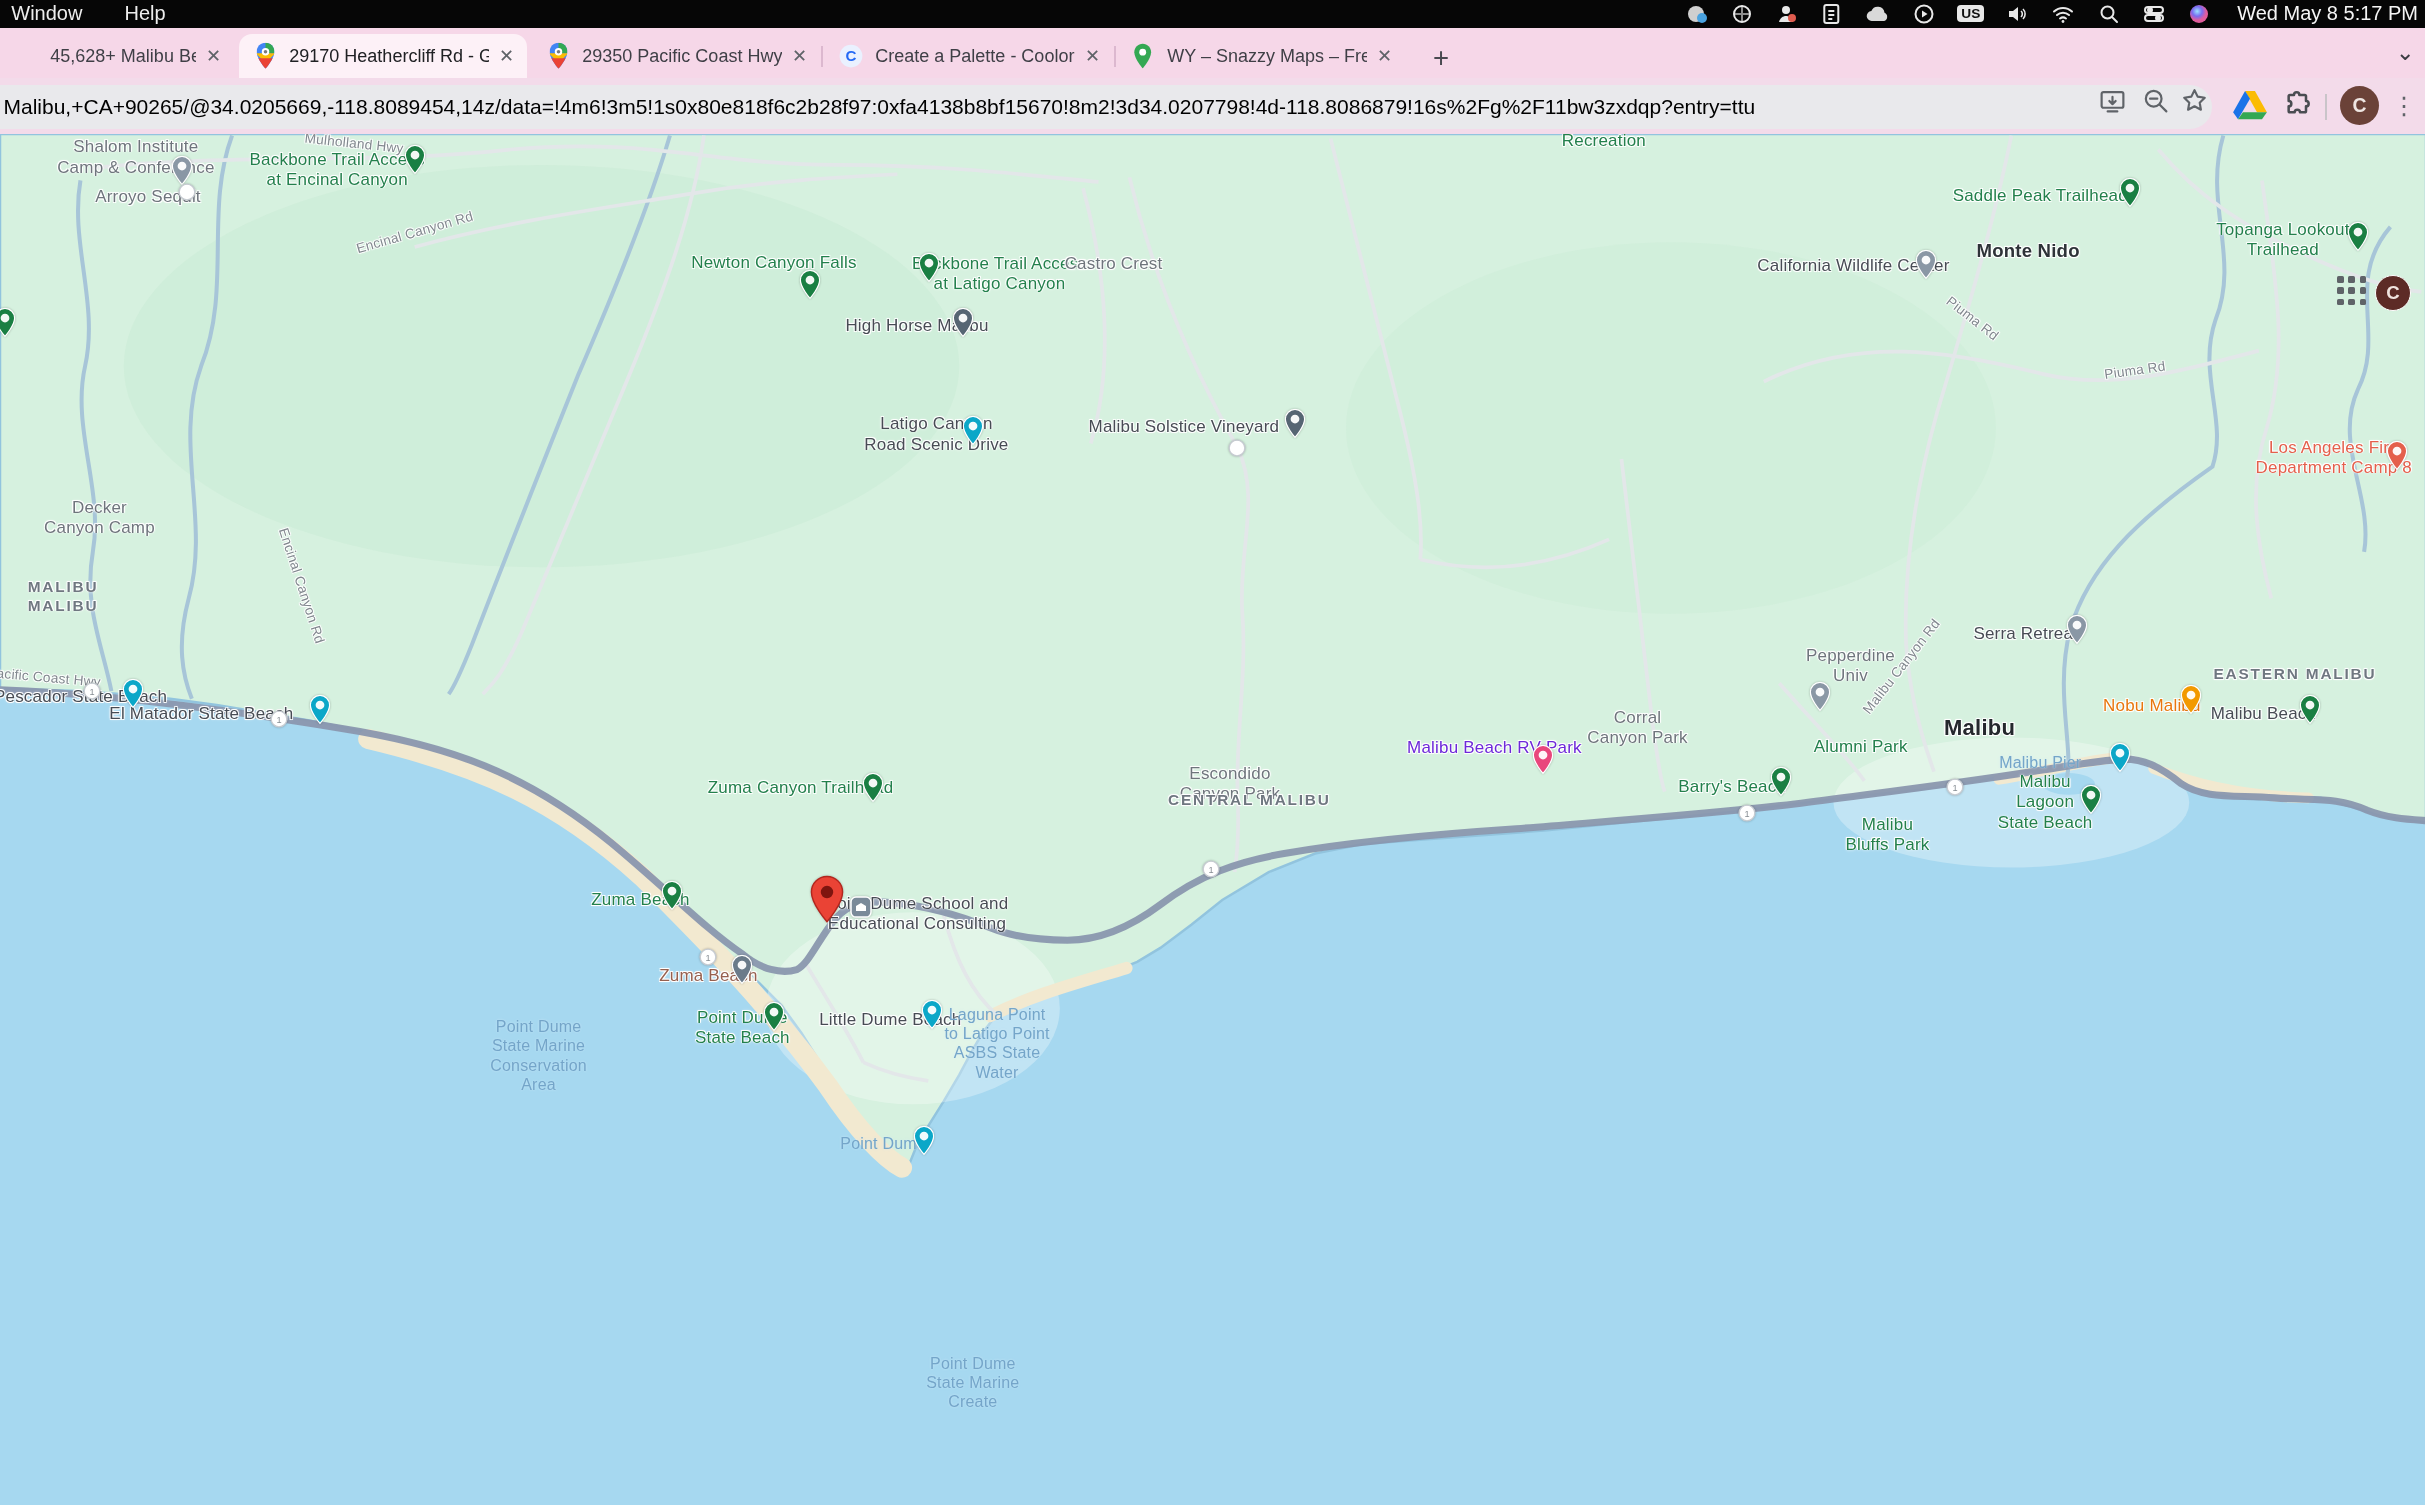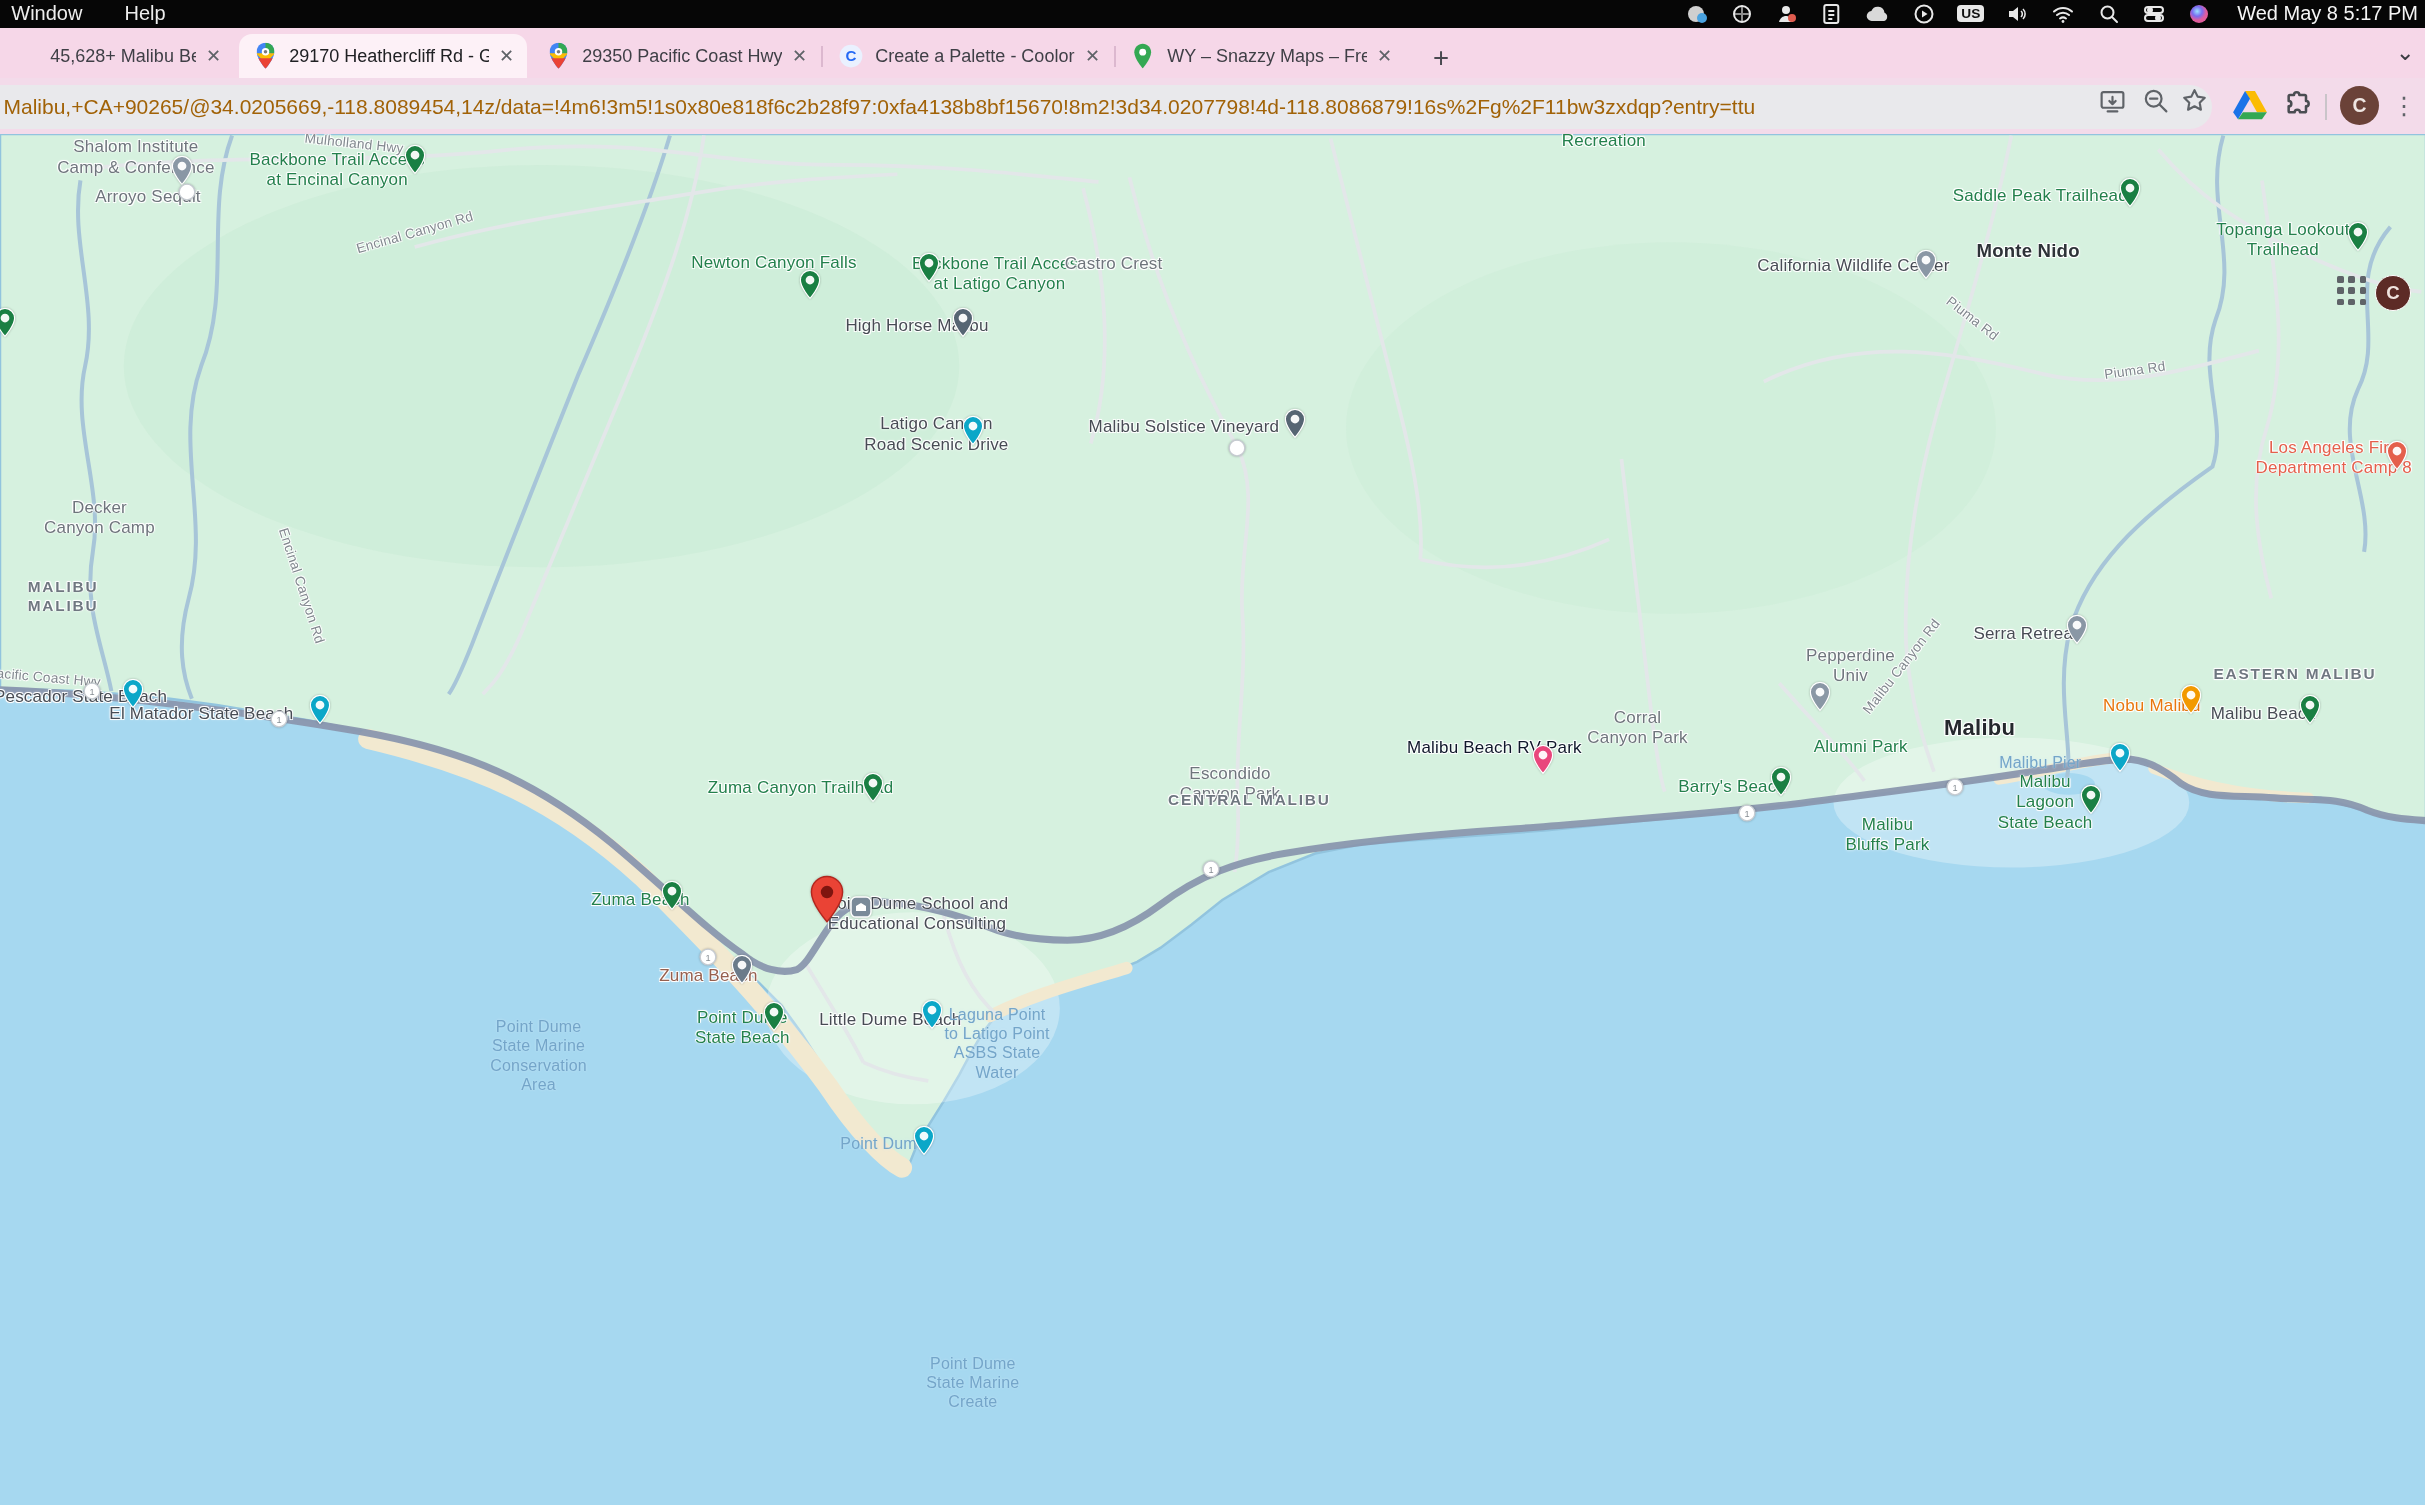--- a/index.html
+++ b/index.html
@@ -29,21 +29,21 @@
   .tab-sep{position:absolute;top:18px;width:1.6px;height:21px;background:#dcb8cf;}
   #newtab{position:absolute;left:1425px;top:14.6px;width:32px;height:32px;color:#494950;
     font-size:27.5px;line-height:31px;text-align:center;}
   #tab-overflow{position:absolute;right:11.3px;top:11.3px;color:#3c3c43;font-size:22.6px;}
 
   
   #toolbar{position:absolute;left:0;top:78px;width:2426px;height:57px;background:#f3dbea;}
   #omnibox{position:absolute;left:-24px;top:6.5px;width:2236px;height:44px;background:#e9e9ec;
     border-radius:22px;display:flex;align-items:center;overflow:hidden;}
   #url-text{position:absolute;left:27.5px;top:0;height:44px;line-height:44px;font-size:21px;
-    color:#a16207;white-space:nowrap;width:1843px;overflow:hidden;}
+    color:#000000;white-space:nowrap;width:1843px;overflow:hidden;}
   .obx-icon{position:absolute;top:8px;width:29px;height:29px;color:#5f6368;}
   #toolbar .t-icon{position:absolute;top:11.3px;color:#5f6368;}
   #toolbar-divider{position:absolute;left:2325px;top:16px;width:1.6px;height:26px;background:#c9c4c9;}
   #toolbar-avatar{position:absolute;left:2340px;top:8px;width:39px;height:39px;border-radius:50%;
     background:#6b4238;color:#efe6e2;font-size:19.4px;font-weight:700;display:flex;align-items:center;justify-content:center;}
   #kebab{position:absolute;left:2392px;top:6.5px;font-size:24px;color:#5f6368;letter-spacing:0;line-height:42px;}
 
   
   #map{position:absolute;left:0;top:134px;width:2426px;height:1371px;background:#d6f1df;overflow:hidden;}
   #map svg.base{position:absolute;left:0;top:0;width:100%;height:100%;}
@@ -54,21 +54,21 @@
   .c-city{font-size:22px;font-weight:700;color:#24282d;letter-spacing:0.3px;}
   .c-city2{font-size:18.6px;font-weight:700;color:#2e3338;}
   .c-area{font-size:15.4px;font-weight:700;color:#6f7780;letter-spacing:1.8px;}
   .c-green{color:#23804c;font-weight:500;}
   .c-dark{color:#474c54;font-weight:500;}
   .c-gray{color:#6e757c;font-weight:400;}
   .c-water{color:#74a5c9;font-weight:400;font-size:16px;
     text-shadow:0 0 2.4px rgba(210,235,250,.8);}
   .c-road{color:#81888e;font-size:13.7px;font-weight:400;}
   .c-red{color:#e4604c;font-weight:500;}
-  .c-pink{color:#0f172a;font-weight:500;}
+  .c-pink{color:#6d28d9;font-weight:500;}
   .c-orange{color:#e8770e;font-weight:500;}
   .c-brown{color:#96604f;font-weight:500;}
   .pin{position:absolute;transform:translate(-50%,-62%);}
   .pin svg{display:block;filter:drop-shadow(0 0.8px 0.8px rgba(0,0,0,.25));}
   #map-grid{position:absolute;left:2337px;top:142px;width:32px;height:32px;}
   #map-grid i{position:absolute;width:6.5px;height:6.5px;border-radius:1.6px;background:#5f6368;}
   #map-avatar{position:absolute;left:2375px;top:141px;width:36px;height:36px;border-radius:50%;
     background:#5d2b26;color:#f1e4df;font-size:18.6px;font-weight:700;display:flex;align-items:center;justify-content:center;
     border:1.6px solid #fff;}
 </style>

